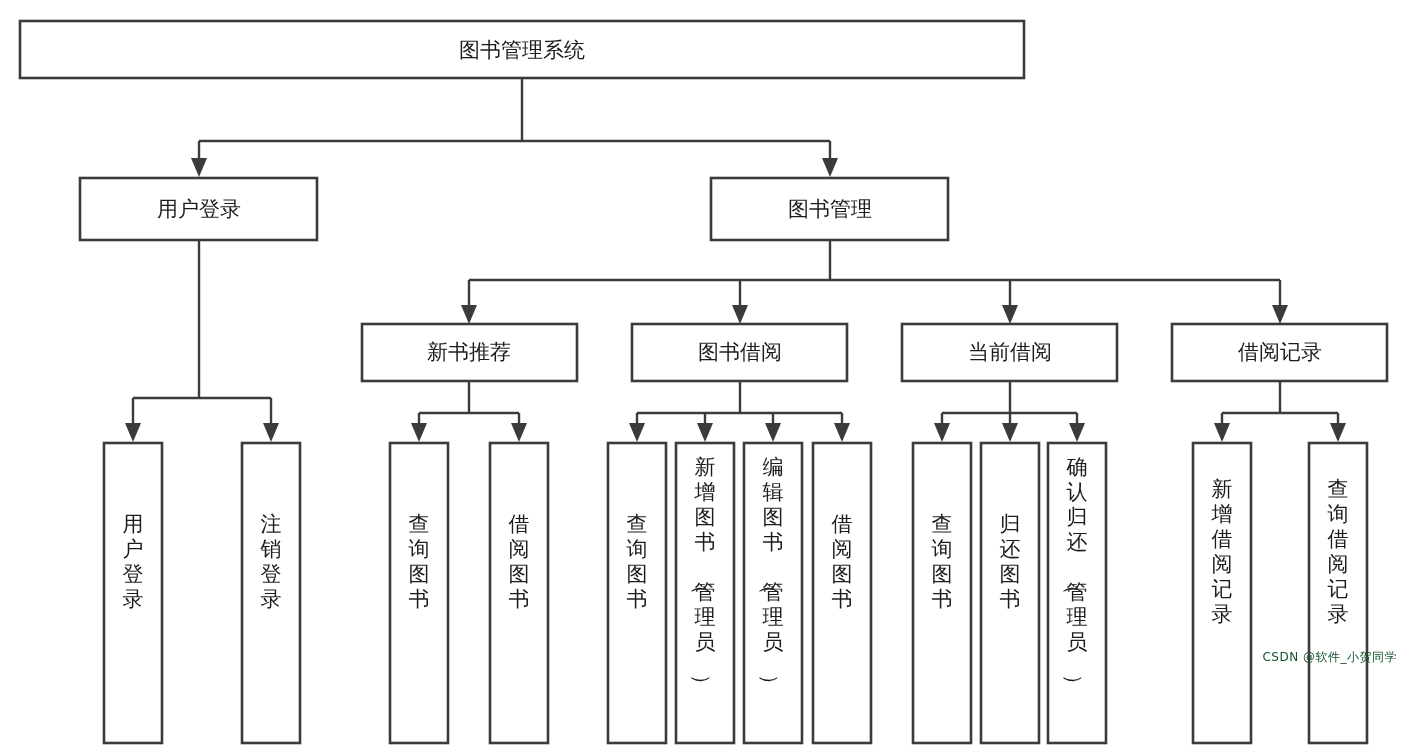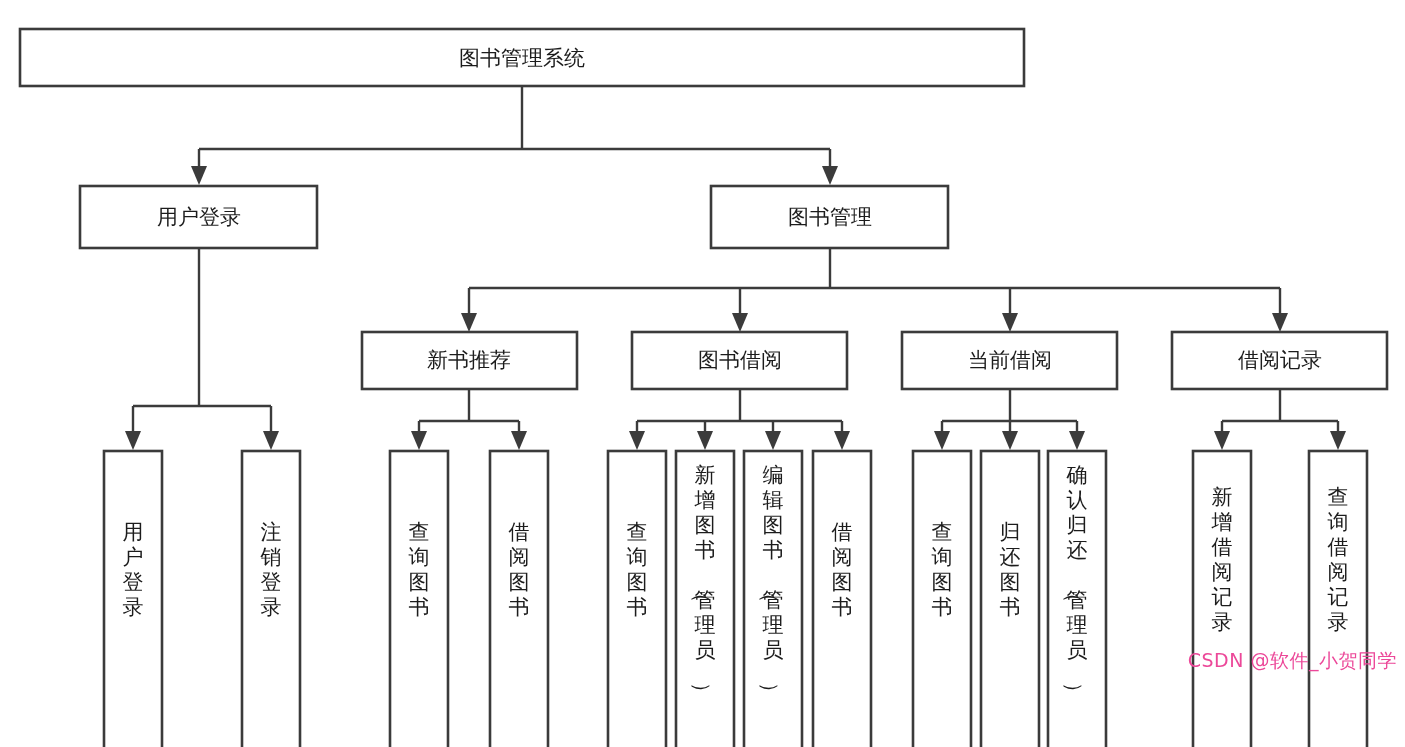--- a/index.html
+++ b/index.html
@@ -10,21 +10,21 @@
   body {
     width: 1405px;
     height: 747px;
     position: relative;
     font-family: "DejaVu Sans", "Liberation Sans", sans-serif;
     overflow: hidden;
   }
   #diagram-root {
     position: absolute;
     left: 0;
-    top: 16px;
+    top: 8px;
     width: 1405px;
     height: 664px;
   }
   svg.flowchart {
     display: block;
     width: 1405px;
     height: 747px;
   }
   .node-box {
     fill: #ffffff;
@@ -52,22 +52,22 @@
     font-family: "DejaVu Sans", "Liberation Sans", sans-serif;
     font-size: 21px;
     fill: #1c1c1c;
     text-anchor: middle;
   }
   .watermark {
     position: absolute;
     right: 8px;
     bottom: 6px;
     font-family: "DejaVu Sans", "Liberation Sans", sans-serif;
-    font-size: 19px;
-    color: #ec4899;
+    font-size: 12px;
+    color: #14532d;
     letter-spacing: 0.5px;
     white-space: nowrap;
     pointer-events: none;
   }
 </style>
 </head>
 <body>
 
 <div id="diagram-root">
   <svg class="flowchart" viewBox="0 0 1405 747" xmlns="http://www.w3.org/2000/svg">

